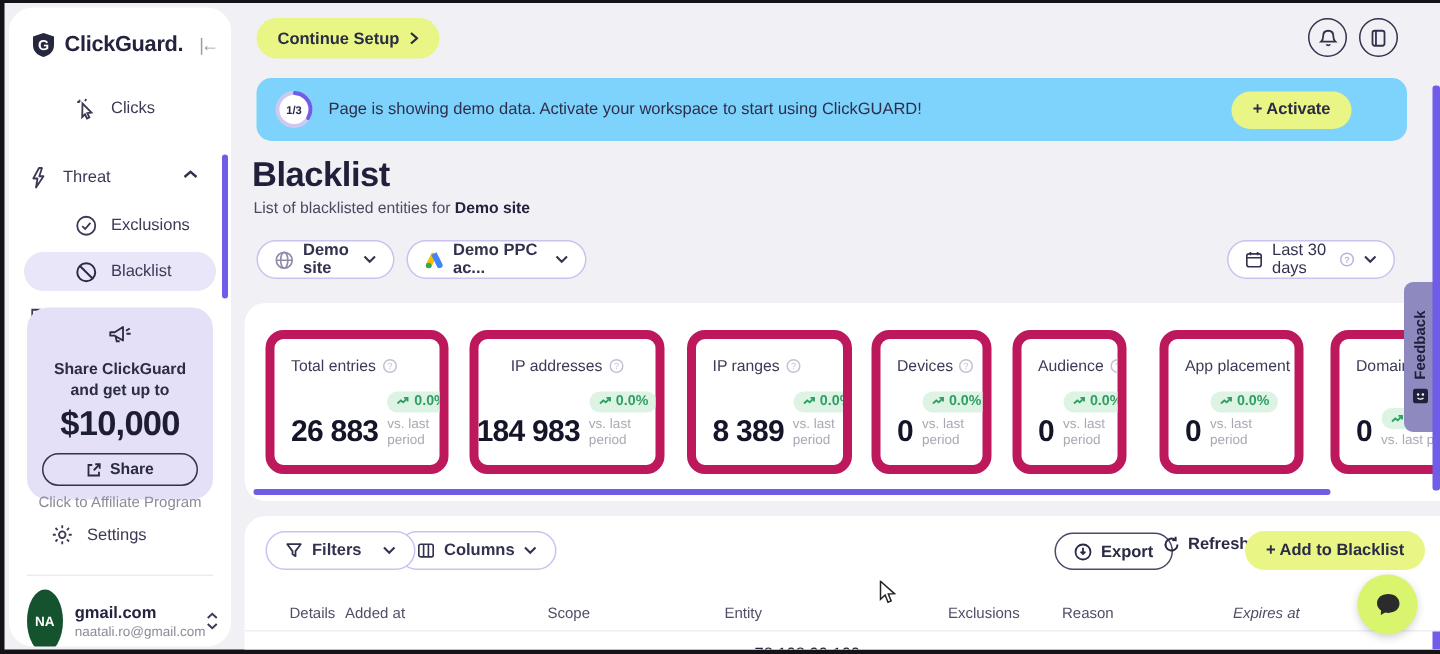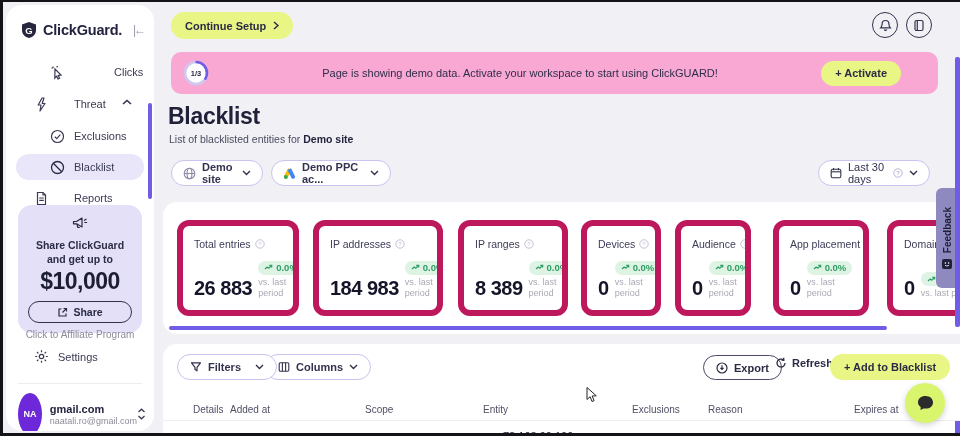--- a/index.html
+++ b/index.html
@@ -9,49 +9,49 @@
 
   
   .sidebar { position:absolute; left:3px; top:3px; bottom:2px; width:148px; background:#fff; border-radius:16px; overflow:hidden; }
   .logo-row { position:absolute; top:16px; left:14px; right:10px; display:flex; align-items:center; }
   .logo-mark { width:18px; height:18px; flex:0 0 18px; }
   .logo-text { font-size:14.5px; font-weight:bold; color:#23233f; margin-left:5px; letter-spacing:-0.2px; flex:1; }
   .collapse { color:#9a9aa8; font-size:12px; cursor:pointer; letter-spacing:-2px; }
   .nav { position:absolute; top:54px; left:0; right:0; }
   .nav-item { position:relative; height:26px; display:flex; align-items:center; font-size:11px; color:#3a3a55; cursor:pointer; }
   .nav-item .ic { width:15px; height:15px; display:inline-flex; margin-right:9px; }
-  .indent1 { padding-left:28px;gap:16px; }
+  .indent1 { padding-left:12px; }
   .indent2 { padding-left:44px; }
   .nav-item.active { background:#e9e6fa; border-radius:14px; margin:0 10px; padding-left:34px; }
   .nav-chevron { position:absolute; right:22px; top:8px; }
   .side-scroll { position:absolute; right:2px; top:98px; width:4px; height:96px; background:#6f5de8; border-radius:2px; }
 
   .promo { position:absolute; left:12px; right:12px; top:200px; height:128px; background:#e3e0f7; border-radius:14px; text-align:center; padding-top:10px; }
   .promo-line { font-size:10.5px; font-weight:bold; color:#2c2c47; line-height:1.35; padding:3px 10px 0; }
   .promo-amount { font-size:23px; font-weight:bold; color:#1d1d33; letter-spacing:-0.5px; margin-top:2px; }
   .share-btn { margin:6px auto 0; width:104px; height:22px; border:1.2px solid #33334e; border-radius:12px; display:flex; align-items:center; justify-content:center; gap:5px; font-size:10.5px; font-weight:bold; color:#2a2a45; cursor:pointer; background:transparent; }
   .promo-foot { font-size:10px; color:#8c8c99; margin-top:6px; }
 
   .settings-row { position:absolute; left:28px; top:344px; display:flex; align-items:center; font-size:11px; color:#3a3a55; cursor:pointer; }
   .settings-row .ic { width:15px; height:15px; margin-right:9px; }
   .side-divider { position:absolute; left:12px; right:12px; top:378px; height:1px; background:#ececf1; }
   .user-row { position:absolute; left:12px; right:8px; top:388px; display:flex; align-items:center; cursor:pointer; }
-  .avatar { width:26px; height:42px; border-radius:50%; background:#6d28d9; color:#fff; font-size:9px; font-weight:bold; display:flex; align-items:center; justify-content:center; }
+  .avatar { width:26px; height:42px; border-radius:50%; background:#14532d; color:#fff; font-size:9px; font-weight:bold; display:flex; align-items:center; justify-content:center; }
   .user-meta { margin-left:8px; flex:1; }
   .user-name { font-size:11px; font-weight:bold; color:#23233f; }
   .user-email { font-size:9px; color:#8c8c99; margin-top:1px; }
 
   
   .pill { display:inline-flex; align-items:center; justify-content:center; border-radius:16px; cursor:pointer; }
   .lime { background:#e9f685; color:#2b2b45; font-weight:bold; }
   .continue-btn { position:absolute; left:168px; top:10px; height:27px; padding:0 14px; font-size:11px; gap:7px; }
   .round-btn { position:absolute; top:10px; width:26px; height:26px; border:1.3px solid #32324e; border-radius:50%; background:transparent; display:flex; align-items:center; justify-content:center; cursor:pointer; }
 
   
-  .banner { position:absolute; left:168px; top:50px; width:767px; height:42px; background:#f9a8d4; border-radius:10px; display:flex; align-items:center; padding:16px 12px;text-align:center; }
+  .banner { position:absolute; left:168px; top:50px; width:767px; height:42px; background:#7dd3fc; border-radius:10px; display:flex; align-items:center; padding:16px 12px; }
   .ring-wrap { position:relative; width:26px; height:26px; margin-right:10px; flex:0 0 26px; }
   .ring-label { position:absolute; inset:0; display:flex; align-items:center; justify-content:center; font-size:7.5px; font-weight:bold; color:#2a2a45; }
   .banner-text { font-size:11px; color:#2e2e4a; flex:1; }
   .activate-btn { height:25px; padding:0 14px; font-size:11px; border-radius:14px; }
 
   
   .page-title { position:absolute; left:165px; top:101px; font-size:23px; font-weight:bold; color:#20203a; letter-spacing:-0.3px; }
   .page-subtitle { position:absolute; left:166px; top:131px; font-size:10.5px; color:#4a4a62; }
   .page-subtitle b { color:#23233f; }
 
@@ -100,21 +100,21 @@
         <svg width="18" height="18" viewBox="0 0 18 18">
             <path d="M9 1 L16 3.4 V9 c0 4.4-3 6.9-7 8 -4-1.1-7-3.6-7-8 V3.4 Z" fill="#26263f"></path>
             <text x="9" y="12.5" font-size="9.5" font-weight="bold" fill="#fff" text-anchor="middle" font-family="Liberation Sans, sans-serif">G</text>
           </svg>
       </span>
       <span class="logo-text">ClickGuard.</span>
       <span class="collapse">|←</span>
     </div>
 
     <div class="nav">
-      <div class="nav-item indent2" style="margin-bottom:6px;gap:40px;">
+      <div class="nav-item indent2" style="margin-bottom:20px;">
         <span class="ic">
           <svg width="15" height="15" viewBox="0 0 15 15" fill="none" stroke="#3a3a55" stroke-width="1.2">
               <path d="M5 4 L11 10 L8.2 10.4 L9.6 13.2 L8 14 L6.7 11.2 L4.8 13 Z" fill="none"></path>
               <path d="M3 1.5 v1.6 M1.5 3 h1.6 M7.5 1 l-0.8 1.4"></path>
             </svg>
         </span>
         <span>Clicks</span>
       </div>
       <div class="nav-item indent1" style="margin-bottom:6px;">
         <span class="ic">
@@ -325,21 +325,21 @@
                   <polyline points="5.3,1.3 7.7,1.3 7.7,3.6"></polyline>
                 </svg>
               </span>
               <span>0.0%</span>
             </span>
           <span class="vs-text vs-wrap">vs. last period</span>
         </span>
       </div>
     </div>
 
-    <div class="stat-card" style="left:150px; width:130px;">
+    <div class="stat-card" style="left:150px; width:130px;align-items:center;">
       <div class="stat-label">
           <span>IP addresses</span>
           <span>
             <svg width="10" height="10" viewBox="0 0 10 10">
               <circle cx="5" cy="5" r="4.2" fill="none" stroke="#c3c0d6" stroke-width="1"></circle>
               <text x="5" y="7.2" font-size="6" fill="#c3c0d6" text-anchor="middle">?</text>
             </svg>
           </span>
         </div>
       <div class="stat-bottom">
@@ -545,21 +545,21 @@
       <span>Refresh</span>
     </div>
     <div class="pill lime add-btn" style="left:667px;">+ Add to Blacklist</div>
 
     <span class="th" style="left:14px;margin-left:16px;">Details</span>
     <span class="th" style="left:67px;">Added at</span>
     <span class="th" style="left:202px;">Scope</span>
     <span class="th" style="left:320px;">Entity</span>
     <span class="th" style="left:469px;">Exclusions</span>
     <span class="th" style="left:545px;">Reason</span>
-    <span class="th" style="left:691px;">Expires at</span>
+    <span class="th" style="left:659px;font-style:italic;">Expires at</span>
     <div class="th-divider"></div>
 
     <div class="partial-row">
       <span class="pr-cell" style="left:340px;">78.108.99.100</span>
     </div>
   </div>
 
   <div class="feedback-tab">
     <span class="feedback-text">Feedback</span>
     <span>

